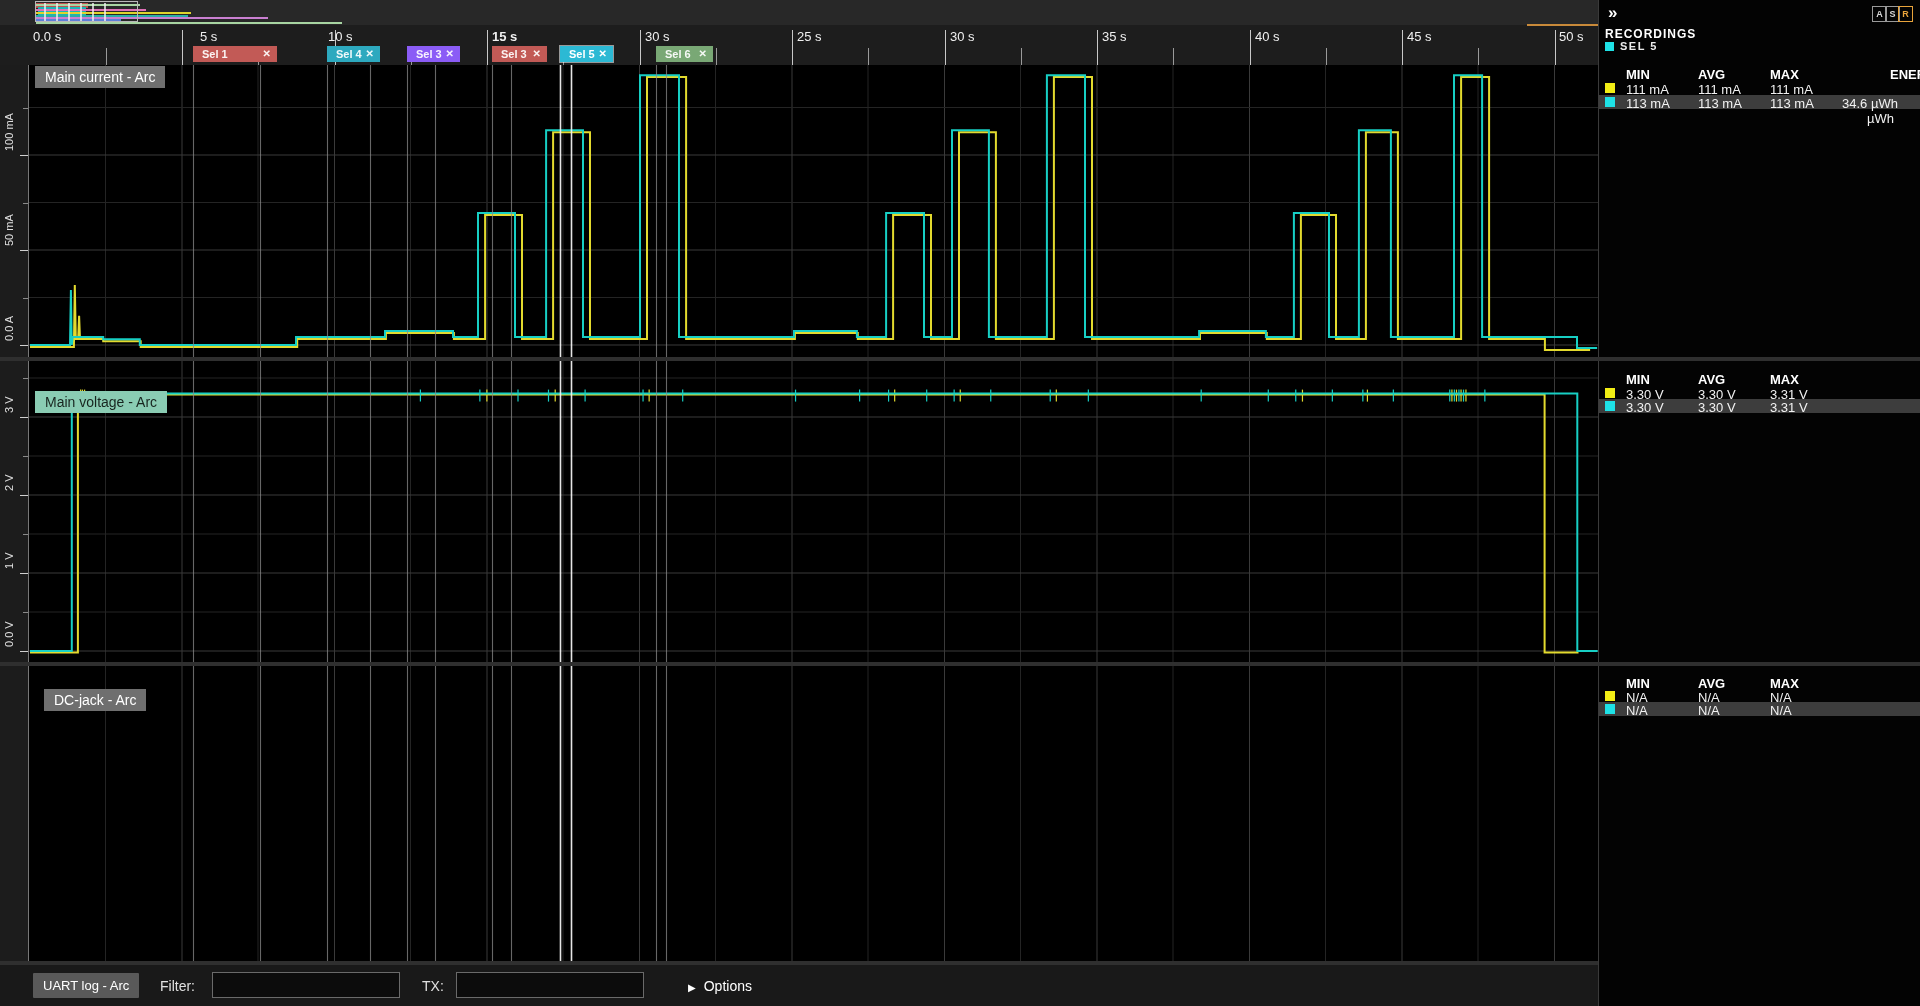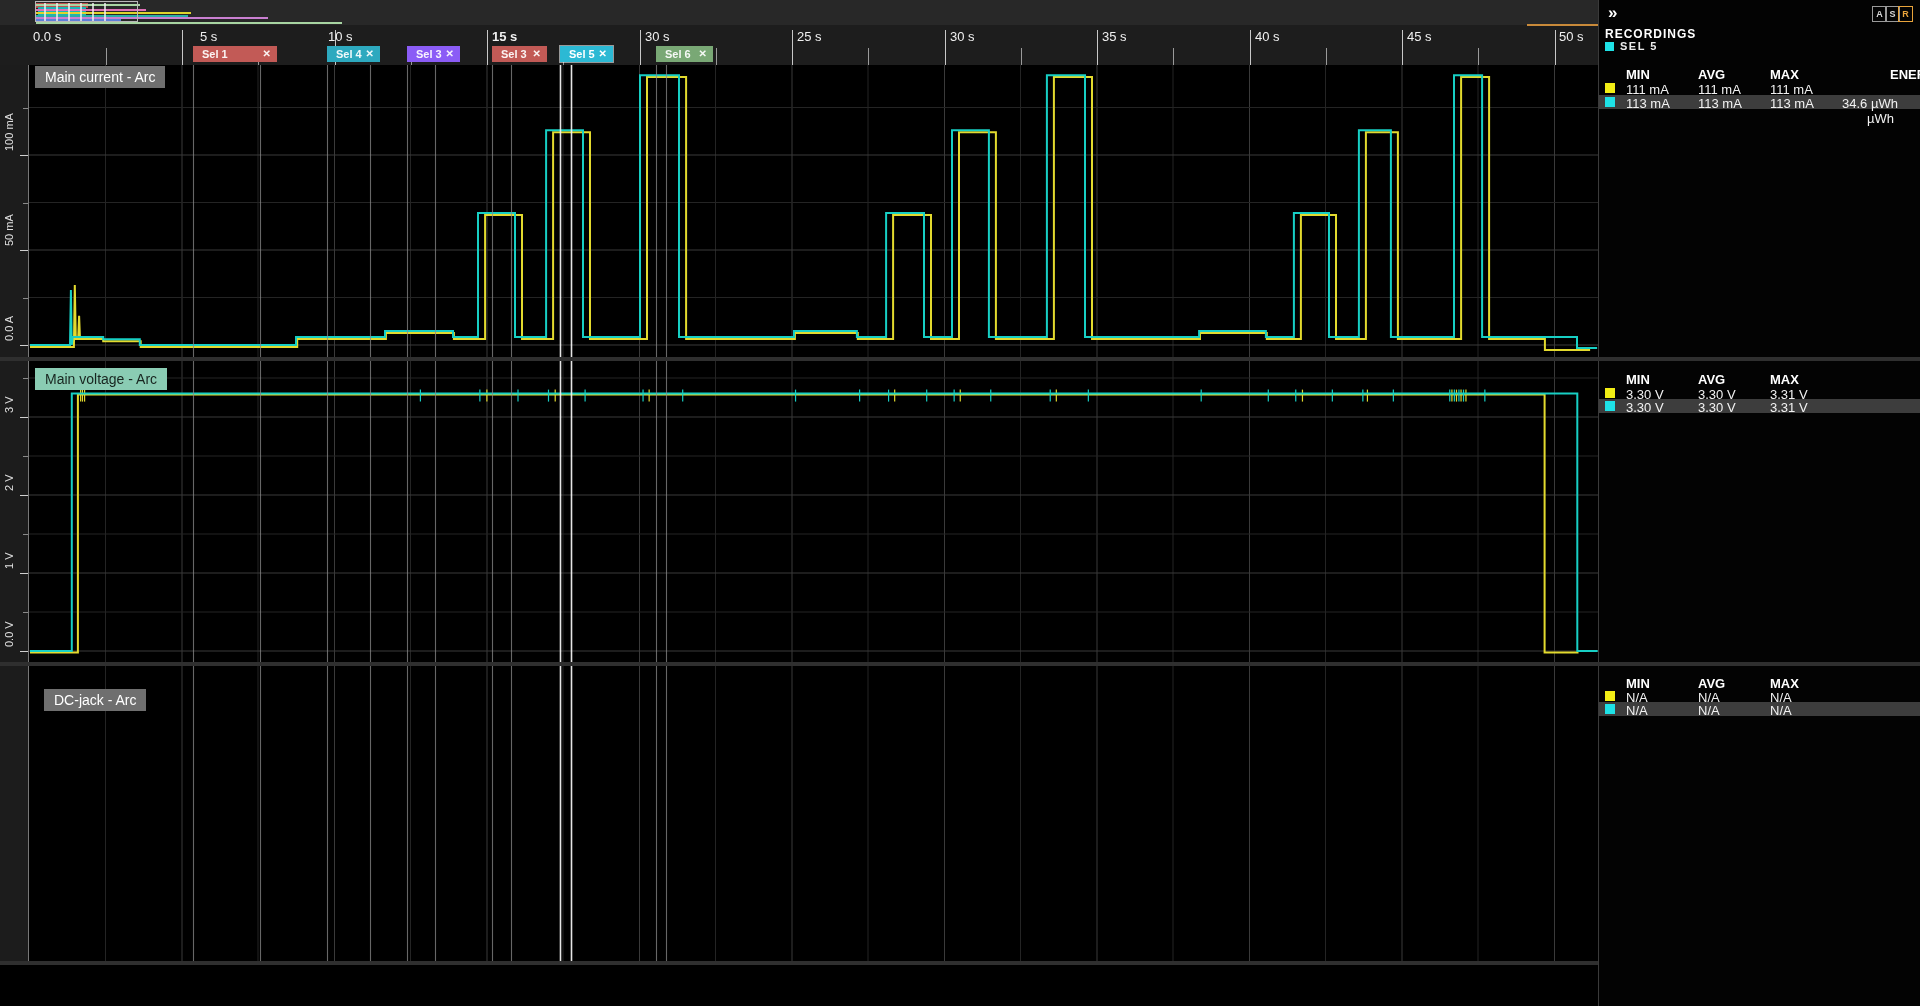--- a/index.html
+++ b/index.html
@@ -16,21 +16,21 @@
            line-height:16px;padding-left:9px;box-sizing:border-box;color:rgba(255,255,255,.93);}
   .sel-tag .x{position:absolute;right:6px;top:0;font-size:10px;cursor:default;}
   
   #rail{left:0;top:65px;width:28px;height:897px;background:#1c1c1c;border-right:1px solid #555;}
   .rail-label{position:absolute;left:3px;font-size:11px;color:#e0e0e0;white-space:nowrap;
               transform-origin:0 0;transform:rotate(-90deg);}
   .rail-tick{position:absolute;width:8px;height:1px;background:#d0d0d0;left:20px;}
   .rail-tick.minor{width:5px;left:23px;background:#8a8a8a;}
   
   .panel-title{position:absolute;font-size:14px;padding:3px 10px;background:#6f6f6f;color:#fff;z-index:6;}
-  .panel-title.teal{background:#8accb3;color:#18251f;}
+  .panel-title.teal{background:#8accb3;color:#18251f;margin-top:23px;}
   
   .divider{position:absolute;left:0;height:4px;background:#2f2f2f;z-index:5;}
   
   #rightpanel{left:1598px;top:0;width:322px;height:1006px;background:#030303;border-left:1px solid #3a3a3a;box-sizing:border-box;}
   #collapse{position:absolute;left:9px;top:3px;font-size:17px;font-weight:bold;color:#fff;}
   #rec-title{position:absolute;left:6px;top:27px;font-size:12px;font-weight:bold;letter-spacing:1px;color:#fff;}
   .rec-item{position:absolute;left:6px;top:40px;height:12px;font-size:11px;font-weight:bold;letter-spacing:1.5px;color:#ececec;}
   .rec-item .sw{display:inline-block;width:9px;height:9px;margin-right:6px;vertical-align:-1px;}
   .asr{position:absolute;top:6px;width:13px;height:14px;border:1px solid #9a9a9a;color:#d8d8d8;
        font-size:9px;font-weight:bold;text-align:center;line-height:14px;}
@@ -339,14 +339,22 @@
           <div class="stats-row-bg" style="top: 702px;"></div>
           <div class="stats-sw" style="left: 6px; top: 704px; background: rgb(30, 225, 230);"></div>
           <div class="stats-cell" style="left: 27px; top: 703px;">N/A</div>
           <div class="stats-cell" style="left: 99px; top: 703px;">N/A</div>
           <div class="stats-cell" style="left: 171px; top: 703px;">N/A</div>
         </div>
       </div>
   <div class="rec-item"><span class="sw" style="background: rgb(30, 225, 230);"></span><span>SEL 5</span></div>
     </div>
 
+  <div id="bottombar" class="abs">
+    <div id="uart-btn">UART log - Arc</div>
+    <div class="bar-label" style="left:160px">Filter:</div>
+    <input class="bar-input" style="left: 212px;" placeholder="">
+    <div class="bar-label" style="left:422px">TX:</div>
+    <input class="bar-input" style="left: 456px;" placeholder="">
+    <div id="options"><span class="tri">▶</span><span>Options</span></div>
+  </div>
 
 </div>
 
 </body></html>

